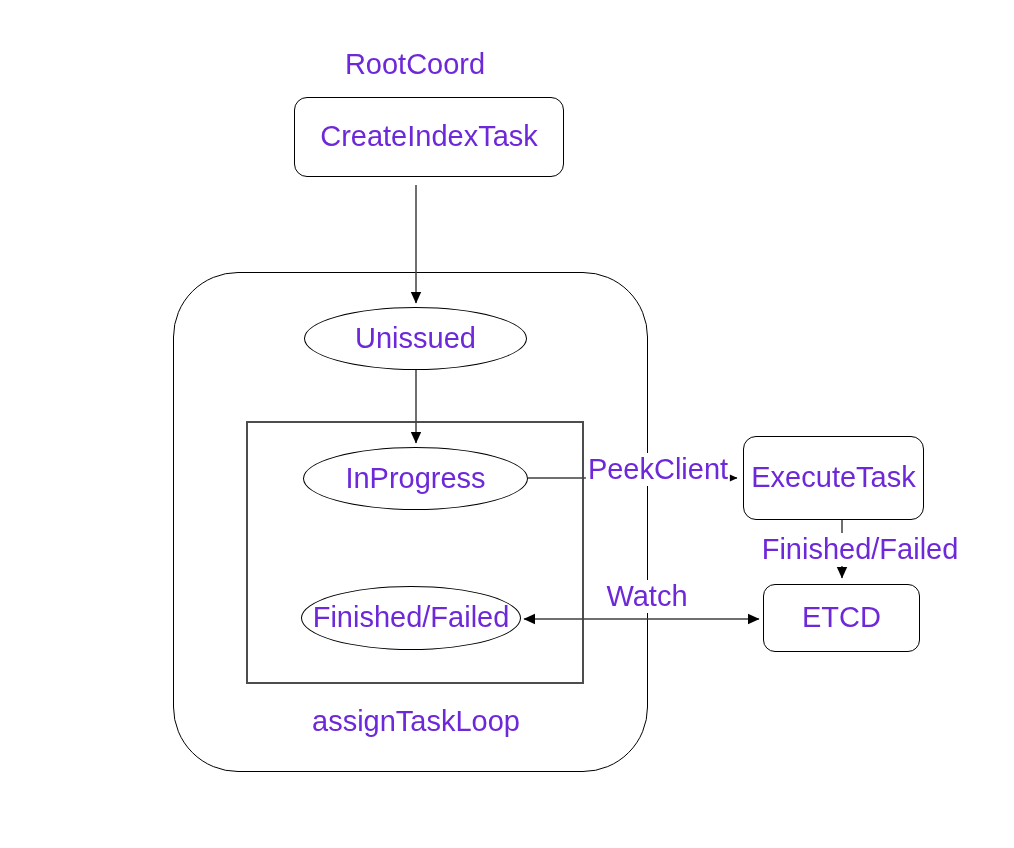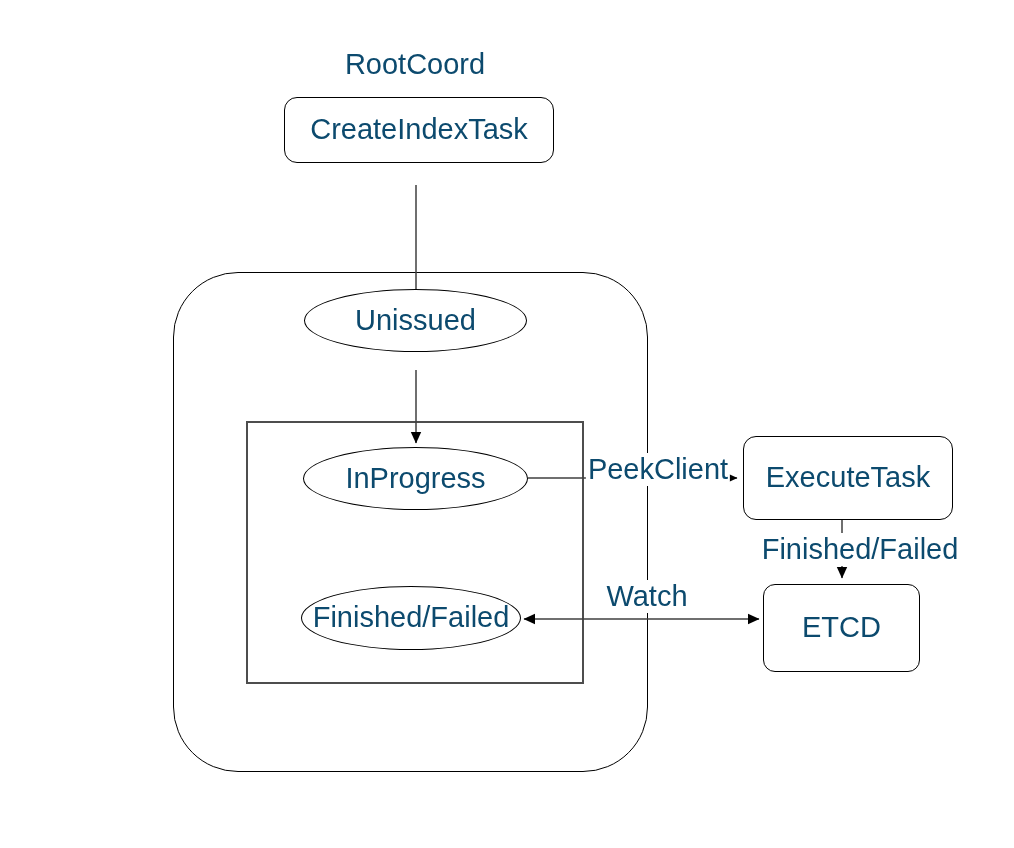--- a/index.html
+++ b/index.html
@@ -6,21 +6,21 @@
     margin: 0;
     padding: 0;
     background: #ffffff;
   }
   .canvas {
     position: relative;
     width: 1014px;
     height: 848px;
     background: #ffffff;
     font-family: "Liberation Sans", sans-serif;
-    color: #0c4a6e;
+    color: #6d28d9;
     overflow: hidden;
   }
   .arrow-layer {
     position: absolute;
     left: 0;
     top: 0;
     width: 1014px;
     height: 848px;
     pointer-events: none;
   }
@@ -63,28 +63,28 @@
   }
   
   #lbl-rootcoord      { left: 415px; top: 48px; }
   #lbl-indexcoord     { left: 88px;  top: 505px; background: transparent; }
   #lbl-indexnode      { left: 848px; top: 393px; }
   #lbl-peekclient     { left: 658px; top: 445px; margin-top: 8px; }
   #lbl-finishedfailed { left: 860px; top: 533px; }
   #lbl-watch          { left: 647px; top: 580px; }
   #lbl-assigntaskloop { left: 416px; top: 705px; background: transparent; }
 
-  #node-createindextask { left: 284px; top: 97px;  width: 270px; height: 66px; }
+  #node-createindextask { left: 294px; top: 97px;  width: 270px; height: 80px; }
   #frame-indexcoord     { left: 173px; top: 272px; width: 475px; height: 500px; }
   #rect-assigntaskloop  { left: 246px; top: 421px; width: 338px; height: 263px; }
-  #node-unissued        { left: 304px; top: 289px; width: 223px; height: 63px; }
+  #node-unissued        { left: 304px; top: 307px; width: 223px; height: 63px; }
   #node-inprogress      { left: 303px; top: 447px; width: 225px; height: 63px; }
   #node-finishedfailed  { left: 301px; top: 586px; width: 220px; height: 64px; }
-  #node-executetask     { left: 743px; top: 436px; width: 210px; height: 84px; }
-  #node-etcd            { left: 763px; top: 584px; width: 157px; height: 88px; border-radius: 12px; }
+  #node-executetask     { left: 743px; top: 436px; width: 181px; height: 84px; }
+  #node-etcd            { left: 763px; top: 584px; width: 157px; height: 68px; border-radius: 12px; }
 </style>
 </head>
 <body>
 
 <div class="canvas">
 
   <div class="container-frame" id="frame-indexcoord"></div>
   <div class="inner-rect" id="rect-assigntaskloop"></div>
 
   <svg class="arrow-layer" viewBox="0 0 1014 848" xmlns="http://www.w3.org/2000/svg">
@@ -94,20 +94,21 @@
       </marker>
     </defs>
     <line x1="416" y1="185" x2="416" y2="303" stroke="#3f3f3f" stroke-width="1.5" marker-end="url(#arrowhead)"></line>
     <line x1="416" y1="370" x2="416" y2="443" stroke="#3f3f3f" stroke-width="1.5" marker-end="url(#arrowhead)"></line>
     <line x1="528" y1="478" x2="737" y2="478" stroke="#3f3f3f" stroke-width="1.5" marker-end="url(#arrowhead)"></line>
     <line x1="842" y1="520" x2="842" y2="578" stroke="#3f3f3f" stroke-width="1.5" marker-end="url(#arrowhead)"></line>
     <line x1="524" y1="619" x2="759" y2="619" stroke="#3f3f3f" stroke-width="1.5" marker-start="url(#arrowhead)" marker-end="url(#arrowhead)"></line>
   </svg>
 
   <div class="free-label" id="lbl-rootcoord">RootCoord</div>
+  <div class="free-label" id="lbl-assigntaskloop">assignTaskLoop</div>
   <div class="free-label" id="lbl-peekclient">PeekClient</div>
   <div class="free-label" id="lbl-finishedfailed">Finished/Failed</div>
   <div class="free-label" id="lbl-watch">Watch</div>
 
   <div class="node rounded-box" id="node-createindextask">
     <span>CreateIndexTask</span>
   </div>
 
   <div class="node ellipse" id="node-unissued">
     <span>Unissued</span>

